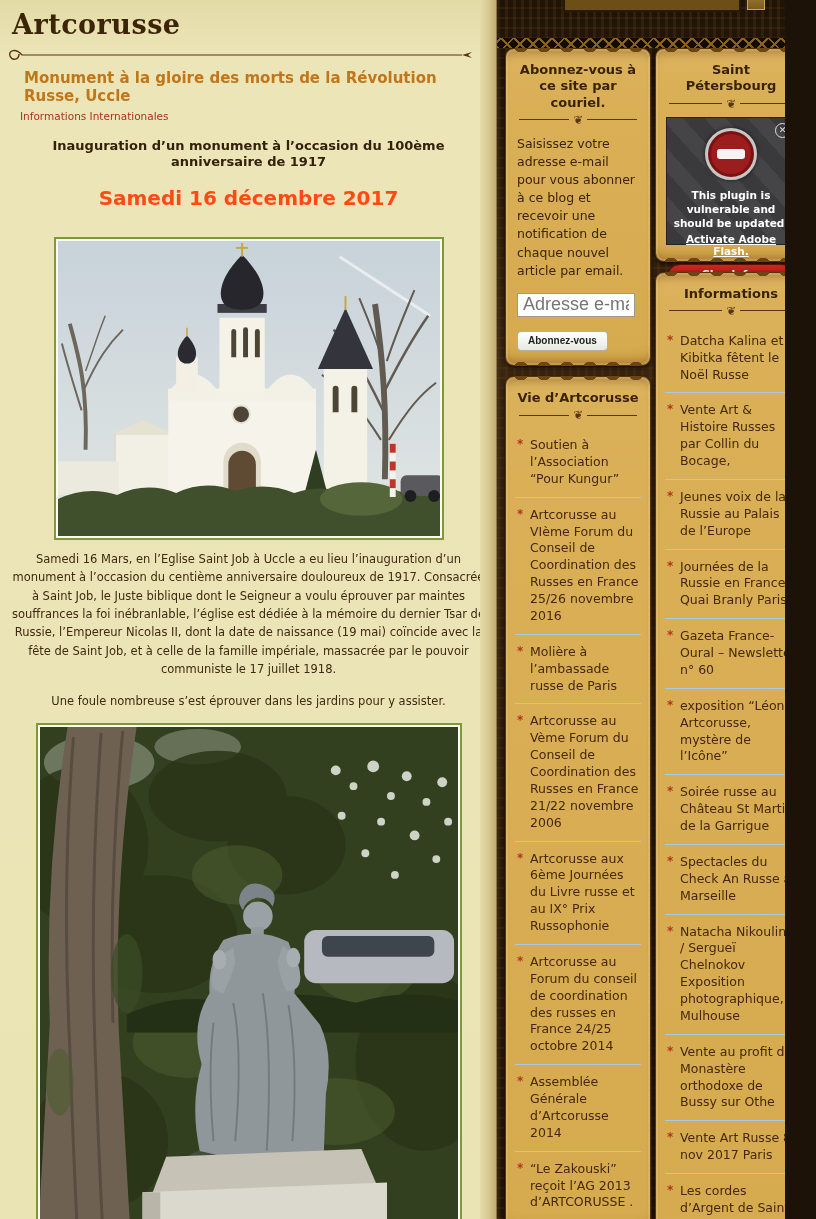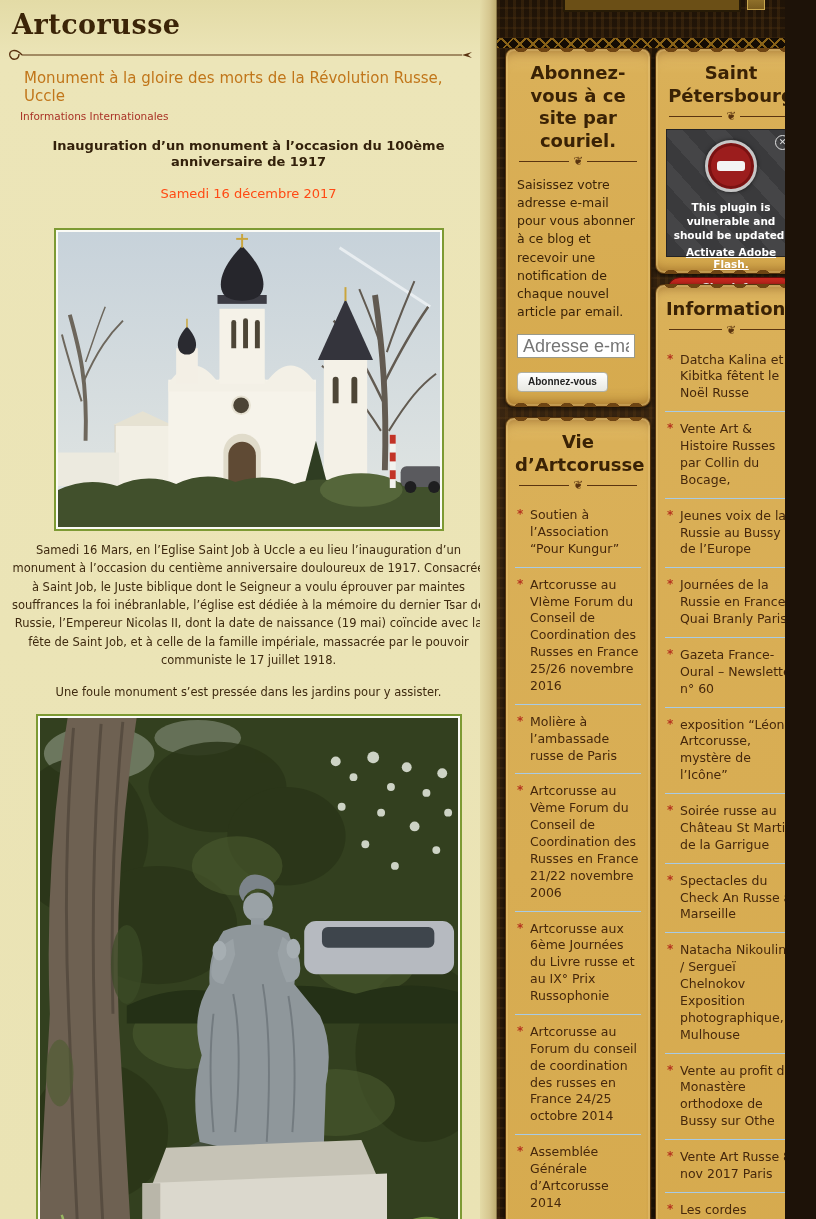--- a/index.html
+++ b/index.html
@@ -17,29 +17,29 @@
     position:absolute; right:0; top:0; width:17px; height:1219px;
     background:linear-gradient(90deg,#e4dba7,#d6c790 55%,#c0ae72 92%,#6a5830);
   }
   .site-title {
     font-family:"DejaVu Serif","Liberation Serif",serif;
     font-weight:bold; font-size:27px; color:#3b2408;
     padding:9px 0 0 12px; letter-spacing:.5px;
   }
   .flourish { display:block; margin:7px 0 0 6px; }
   .post-title {
-    margin:6px 24px 4px 24px; font-size:15px; font-weight:normal; color:#c1761a;
+    margin:6px 24px 4px 24px; font-size:15px; font-weight:bold; color:#c1761a;
   }
   .post-category { margin:5px 0 16px 20px; font-size:10.5px; color:#a93226; }
   .post-heading {
     margin:9px auto 0; max-width:446px; text-align:center;
     font-size:13px; font-weight:bold; color:#33210b; line-height:1.25;
   }
   .post-date {
-    margin:15px auto 0; text-align:center; font-size:13px; font-weight:normal; color:#ff4a14;
+    margin:15px auto 0; text-align:center; font-size:20px; font-weight:bold; color:#ff4a14;
   }
   figure.photo {
     display:block; border:2px solid #7d9a33; background:#fbfbf6; padding:2px;
   }
   .fig-church { width:390px; margin:27px auto 0; }
   .fig-statue { width:426px; margin:13px auto 0; }
   figure.photo svg { display:block; width:100%; height:auto; }
   .body-text {
     margin:10px 10px 0; text-align:center; font-size:11.5px; color:#3e2a10; line-height:1.6;
   }
@@ -79,21 +79,21 @@
     padding:10px 9px 12px;
   }
   .torn { position:absolute; left:4px; right:4px; height:7px; pointer-events:none; }
   .torn-top { top:-1px;
     background:radial-gradient(9px 6px at 11px 0px,#6d4413 68%,rgba(0,0,0,0) 72%);
     background-size:23px 7px; background-repeat:repeat-x; border-radius:8px 8px 0 0; }
   .torn-bot { bottom:-1px;
     background:radial-gradient(9px 6px at 11px 7px,#6d4413 68%,rgba(0,0,0,0) 72%);
     background-size:23px 7px; background-repeat:repeat-x; border-radius:0 0 8px 8px; }
   .panel-title {
-    text-align:center; font-size:18px; font-weight:bold; color:#3a2205; line-height:1.25;
+    text-align:center; font-size:13px; font-weight:bold; color:#3a2205; line-height:1.25;
     padding-top:3px;
   }
   .orn { display:flex; align-items:center; gap:4px; margin:3px 4px 7px; color:#5a3410; font-size:12px; line-height:1; }
   .orn::before,.orn::after { content:""; flex:1; border-top:1px solid #5a3410; }
   .panel-list { list-style:none; }
   .panel-item { position:relative; padding:9px 1px 9px 15px; font-size:12.5px; line-height:1.35; color:#46280c; }
   .panel-item + .panel-item { border-top:1px solid #a8cbe5; }
   .ast { position:absolute; left:2px; top:8px; color:#b5341f; font-weight:bold; font-size:12px; }
   .subscribe-desc { font-size:12.5px; color:#3c2408; line-height:1.45; padding:2px 2px 0; }
   .email-input {
@@ -215,21 +215,21 @@
         </g>
         <g>
           <rect x="348" y="238" width="44" height="21" rx="6" fill="#5a5a5e"></rect>
           <circle cx="358" cy="259" r="6" fill="#1e1e20"></circle>
           <circle cx="382" cy="259" r="6" fill="#1e1e20"></circle>
         </g>
       </svg>
     </figure>
 
     <p class="body-text">Samedi 16 Mars, en l’Eglise Saint Job à Uccle a eu lieu l’inauguration d’un monument à l’occasion du centième anniversaire douloureux de 1917. Consacrée à Saint Job, le Juste biblique dont le Seigneur a voulu éprouver par maintes souffrances la foi inébranlable, l’église est dédiée à la mémoire du dernier Tsar de Russie, l’Empereur Nicolas II, dont la date de naissance (19 mai) coïncide avec la fête de Saint Job, et à celle de la famille impériale, massacrée par le pouvoir communiste le 17 juillet 1918.</p>
-    <p class="body-text body-line">Une foule monument s’est pressée dans les jardins pour y assister.</p>
+    <p class="body-text body-line">Une foule nombreuse s’est éprouver dans les jardins pour y assister.</p>
 
     <figure class="photo fig-statue">
       <svg viewBox="0 0 424 554">
         <rect width="424" height="554" fill="#33401f"></rect>
         <ellipse cx="60" cy="36" rx="56" ry="28" fill="#c2cabf" opacity=".4"></ellipse>
         <ellipse cx="160" cy="20" rx="44" ry="18" fill="#cfd6cc" opacity=".32"></ellipse>
         <g fill="#2a3518" opacity=".85">
           <ellipse cx="40" cy="120" rx="70" ry="80"></ellipse>
             <ellipse cx="180" cy="70" rx="70" ry="46"></ellipse>
           <ellipse cx="250" cy="120" rx="60" ry="50"></ellipse>
@@ -412,21 +412,21 @@
               <span>Datcha Kalina et Kibitka fêtent le Noël Russe</span>
             </li>
 
             <li class="panel-item">
               <span class="ast">*</span>
               <span>Vente Art &amp; Histoire Russes par Collin du Bocage,</span>
             </li>
 
             <li class="panel-item">
               <span class="ast">*</span>
-              <span>Jeunes voix de la Russie au Bussy de l’Europe</span>
+              <span>Jeunes voix de la Russie au Palais de l’Europe</span>
             </li>
 
             <li class="panel-item">
               <span class="ast">*</span>
               <span>Journées de la Russie en France, Quai Branly Paris</span>
             </li>
 
             <li class="panel-item">
               <span class="ast">*</span>
               <span>Gazeta France-Oural – Newsletter n° 60</span>

